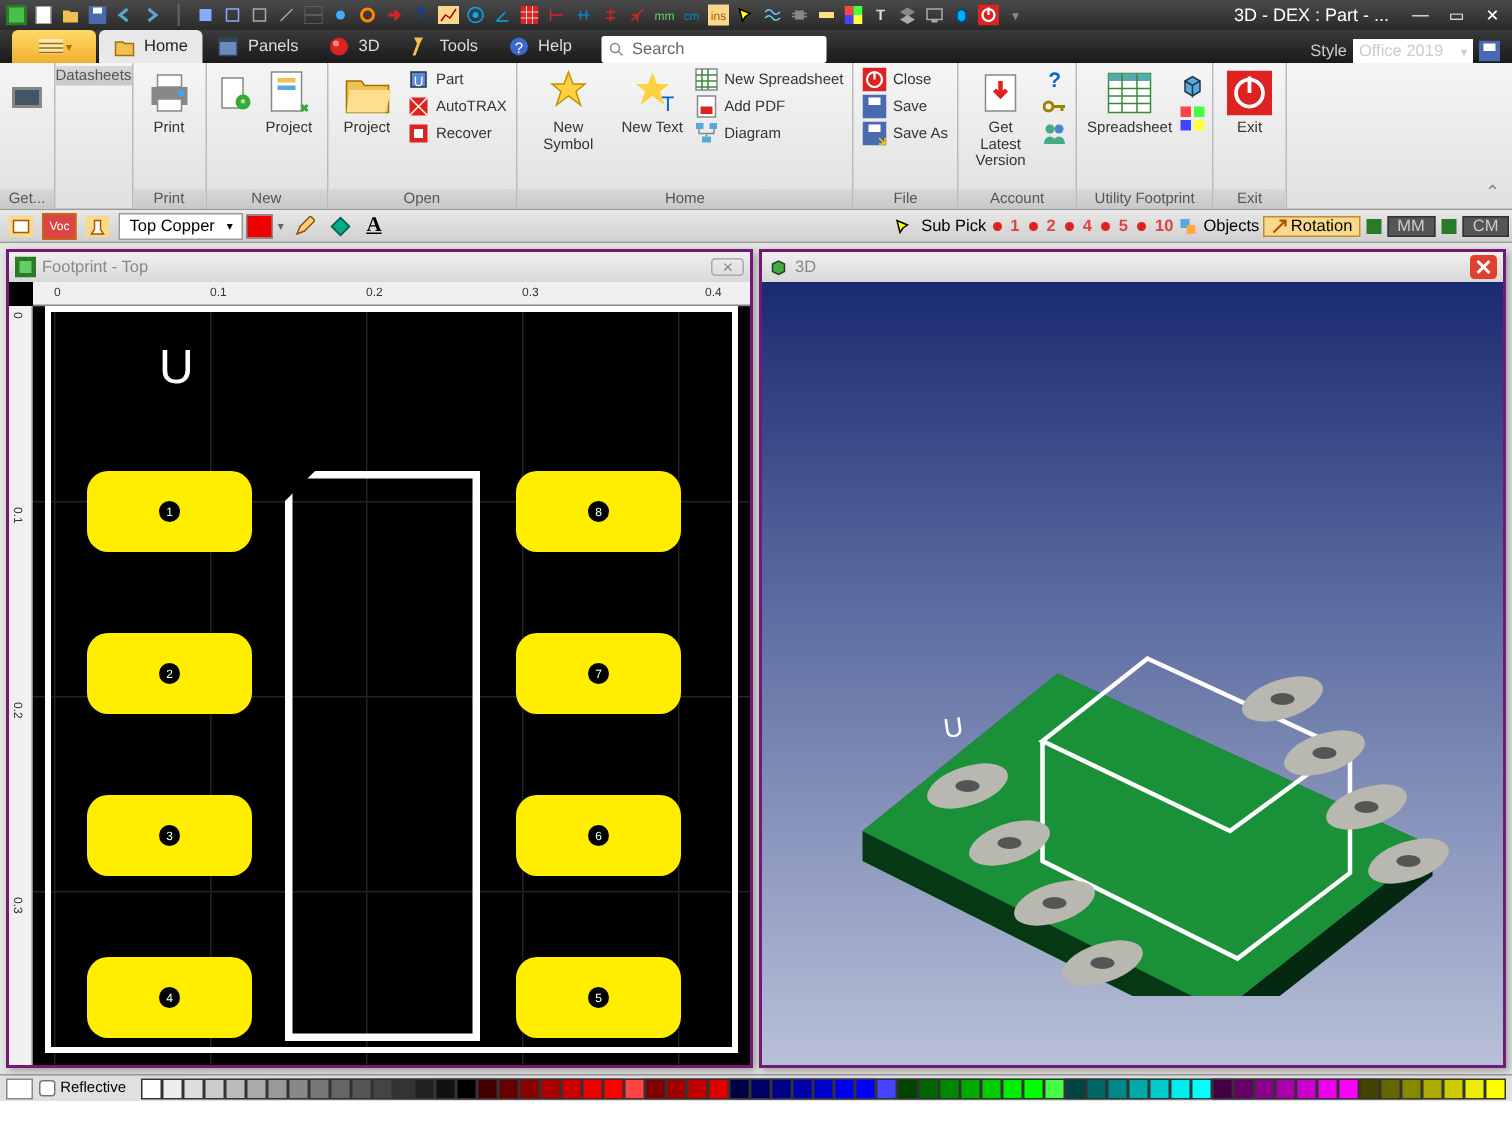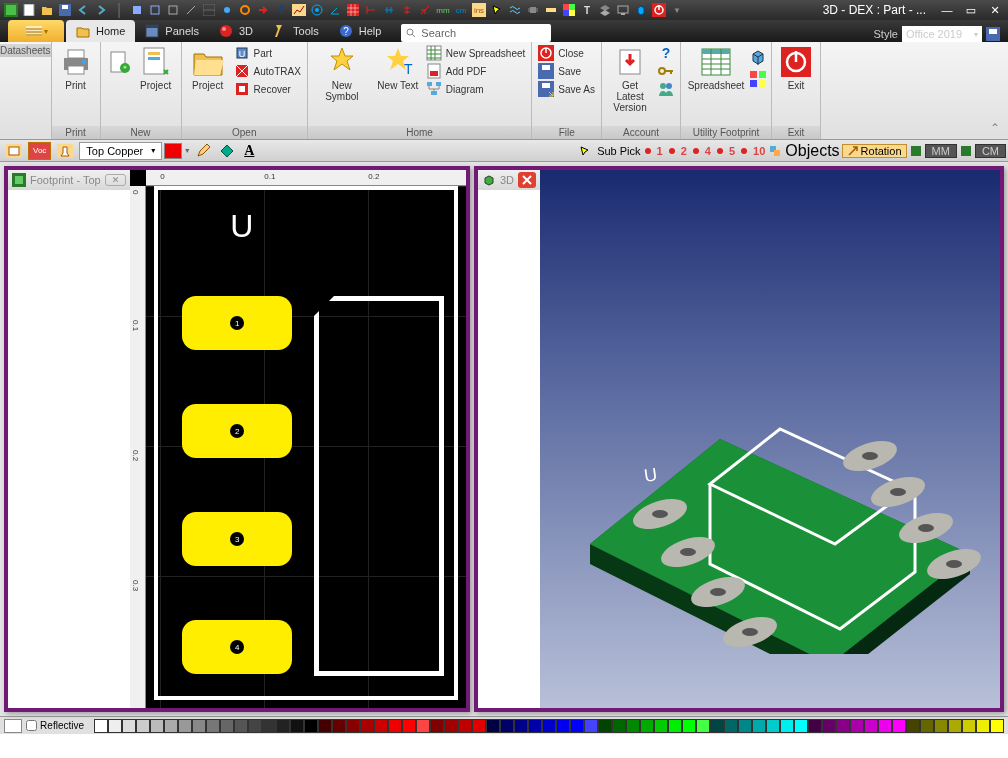--- a/index.html
+++ b/index.html
@@ -35,21 +35,21 @@
 .tb-item { display:flex; align-items:center; gap:2px; padding:0 4px; height:18px;}
 .tb-btn-orange{background:#f0a030;border:1px solid #c07000;padding:0 4px;}
 .color-sw{width:18px;height:16px;border:1px solid #888;}
 .coord-field{background:#fff;border:1px solid #999;padding:0 8px;height:18px;flex:0 0 230px;display:flex;align-items:center;justify-content:center;}
 .tb-right{margin-left:auto;display:flex;gap:2px;align-items:center;}
 .tb-num{color:#d44;font-weight:bold;padding:0 2px;}
 .tb-toggle{background:#fbd98c;border:1px solid #c09030;padding:0 4px;display:flex;align-items:center;gap:2px;}
 .tb-unit{background:#555;color:#ccc;padding:0 6px;border:1px solid #333;}
 
 .workspace { height: 554px; display:flex; gap:4px; padding:4px; background:#e4e4e4;}
-.panel { flex:1; background:#fff; border:4px solid #701a75; display:flex; flex-direction:row; box-shadow:2px 2px 5px rgba(0,0,0,0.3);}
+.panel { flex:1; background:#fff; border:2px solid #701a75; display:flex; flex-direction:column; box-shadow:2px 2px 5px rgba(0,0,0,0.3);}
 .panel-header{height:20px;background:linear-gradient(#f0f0f0,#d8d8d8);display:flex;align-items:center;padding:0 4px;gap:4px;font-size:11px;color:#888;}
 .panel-header .close{margin-left:auto;}
 .panel-body{flex:1;position:relative;overflow:hidden;}
 
 .footprint-view{background:#000;width:100%;height:100%;position:relative;}
 .ruler-h{position:absolute;top:0;left:16px;right:0;height:16px;background:#f0f0f0;border-bottom:1px solid #888;font-size:8px;color:#333;}
 .ruler-v{position:absolute;top:16px;left:0;bottom:0;width:16px;background:#f0f0f0;border-right:1px solid #888;font-size:8px;color:#333;}
 .ruler-tick-h{position:absolute;top:2px;font-size:8px;}
 .ruler-tick-v{position:absolute;left:1px;font-size:8px;writing-mode:vertical-rl;}
 .fp-canvas{position:absolute;top:16px;left:16px;right:0;bottom:0;background:#000;}
@@ -319,20 +319,33 @@
         <svg width="14" height="14">
           <rect width="14" height="14" fill="#4a6ab0"></rect>
           <rect x="3" y="2" width="8" height="5" fill="#fff"></rect>
         </svg>
       </span>
   </div>
 </div>
 
 <div class="ribbon">
   <div class="ribbon-group">
+    <div class="ribbon-row">
+      <div class="rbtn-lg" style="width:28px">
+          <div class="ico">
+            <svg width="24" height="24">
+              <rect x="2" y="8" width="20" height="14" fill="#888"></rect>
+              <rect x="4" y="10" width="16" height="10" fill="#456"></rect>
+            </svg>
+          </div>
+        </div>
+    </div>
+    <div class="ribbon-label">Get...</div>
+  </div>
+  <div class="ribbon-group">
     <div class="ribbon-label">Datasheets</div>
   </div>
   <div class="ribbon-group">
     <div class="ribbon-row">
       <div class="rbtn-lg" style="width:40px">
           <div class="ico">
             <svg width="32" height="32">
               <rect x="4" y="12" width="24" height="12" fill="#888"></rect>
               <rect x="8" y="4" width="16" height="8" fill="#fff" stroke="#888"></rect>
               <rect x="8" y="20" width="16" height="8" fill="#fff" stroke="#888"></rect>
@@ -657,21 +670,21 @@
           <circle cx="5" cy="5" r="3" fill="#d22"></circle>
         </svg>
       </span>
     <span class="tb-num">10</span>
     <span>
         <svg width="14" height="12">
           <rect x="1" y="1" width="6" height="6" fill="#5ad"></rect>
           <rect x="5" y="5" width="6" height="6" fill="#fa4"></rect>
         </svg>
       </span>
-    <span style="font-size:16px">Objects</span>
+    <span style="font-size:11px">Objects</span>
     <span class="tb-toggle">
         <svg width="12" height="12">
           <path d="M2 10L10 2M6 2h4v4" stroke="#a50" fill="none" stroke-width="1.5"></path>
         </svg>
         <span>Rotation</span>
       </span>
     <span>
         <svg width="14" height="14">
           <rect x="2" y="2" width="10" height="10" fill="#2a7a2a"></rect>
         </svg>

